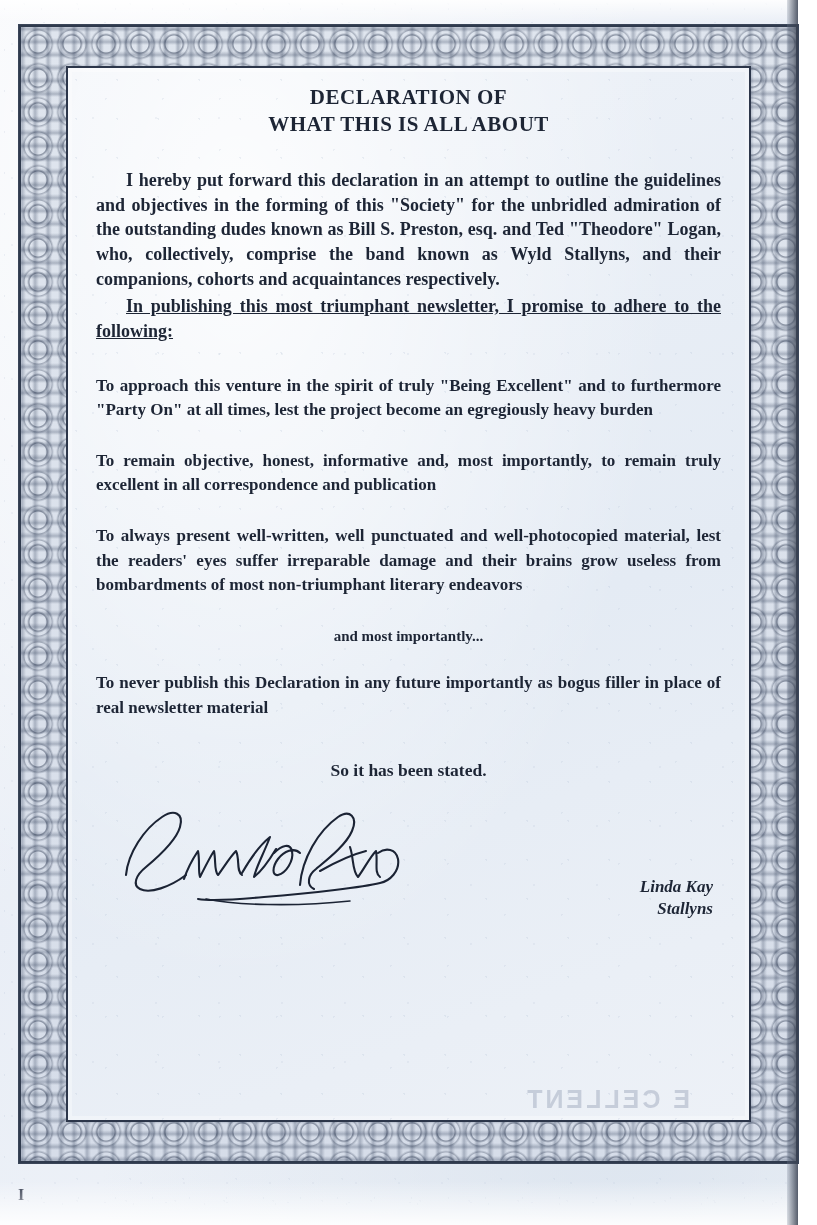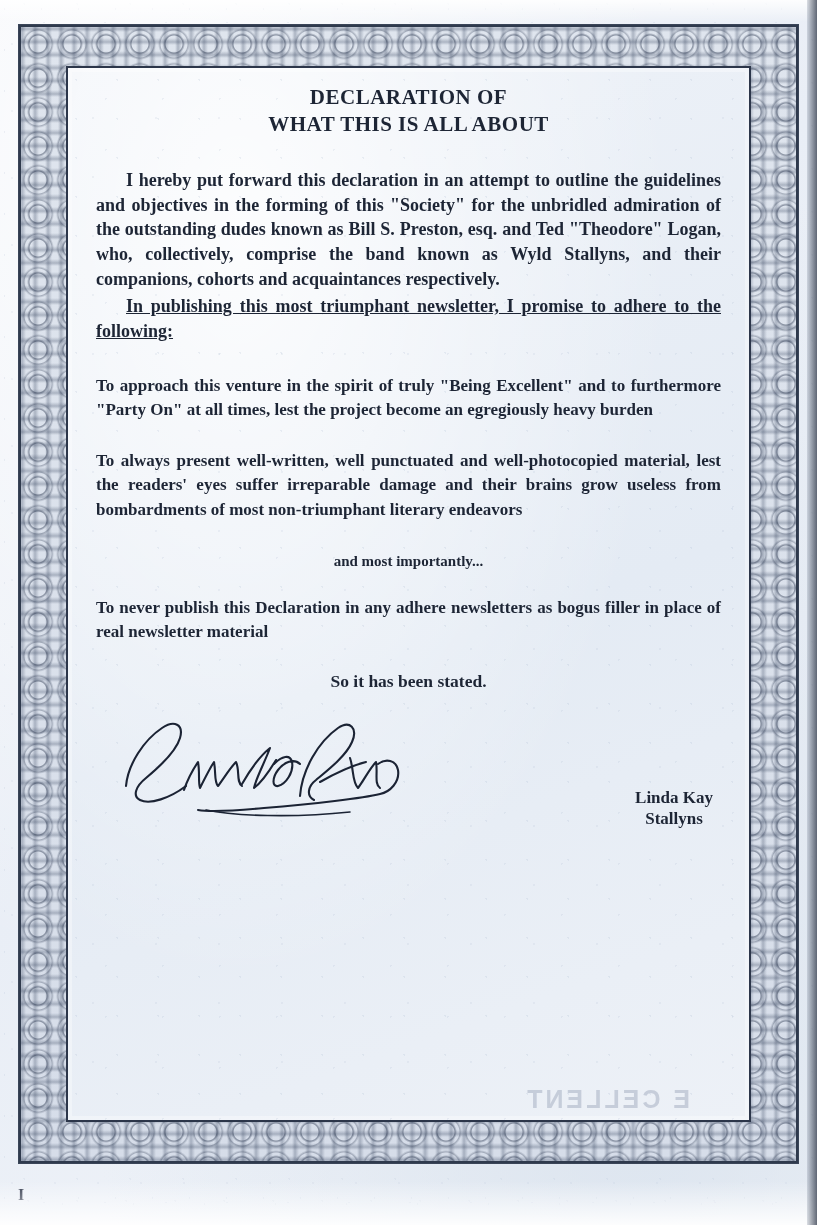--- a/index.html
+++ b/index.html
@@ -17,21 +17,20 @@
 
   
   #page {
     position: absolute;
     left: 0; top: 0;
     width: 798px; height: 1225px;
     background:
       radial-gradient(ellipse at 18% 12%, rgba(255,255,255,0.75) 0%, rgba(255,255,255,0) 55%),
       radial-gradient(ellipse at 78% 85%, rgba(214,224,236,0.8) 0%, rgba(255,255,255,0) 60%),
       linear-gradient(135deg, #f4f6fa 0%, #e9eef6 45%, #f2f5f9 100%);
-    padding-left: 20px;
   }
   
   #page::before {
     content: "";
     position: absolute;
     inset: 0;
     background-image:
       radial-gradient(circle at 12% 22%, rgba(160,175,200,0.18) 0 1px, transparent 1px),
       radial-gradient(circle at 46% 8%, rgba(160,175,200,0.14) 0 1px, transparent 1px),
       radial-gradient(circle at 72% 38%, rgba(160,175,200,0.16) 0 1px, transparent 1px),
@@ -151,21 +150,21 @@
     font-weight: bold;
     font-size: 15px;
     margin-top: 30px;
   }
   #vow-5 { margin-top: 26px; }
 
   .closing {
     text-align: center;
     font-weight: bold;
     font-size: 17.5px;
-    margin-top: 26px;
+    margin-top: 40px;
   }
 
   
   #signature-area {
     position: relative;
     height: 126px;
     margin-top: 6px;
   }
   #signature {
     position: absolute;
@@ -173,24 +172,25 @@
     top: 2px;
     width: 300px;
     height: 110px;
   }
   #signature svg { display: block; }
 
   #signer {
     position: absolute;
     right: 8px;
     bottom: 6px;
-    text-align: center;
+    text-align: right;
     font-weight: bold;
     font-size: 17px;
     line-height: 1.25;
+    font-style: italic;
   }
 
   
   #show-through {
     position: absolute;
     left: 330px;
     top: 1085px;
     width: 360px;
     font-size: 25px;
     font-weight: bold;
@@ -242,25 +242,26 @@
 
     <div class="title">
       <span>DECLARATION OF</span>
       <span class="line2">WHAT THIS IS ALL ABOUT</span>
     </div>
 
     <p class="para" id="para-1">I hereby put forward this declaration in an attempt to outline the guidelines and objectives in the forming of this "Society" for the unbridled admiration of the outstanding dudes known as Bill S. Preston, esq. and Ted "Theodore" Logan, who, collectively, comprise the band known as Wyld Stallyns, and their companions, cohorts and acquaintances respectively.</p>
     <p class="para" id="para-2">In publishing this most triumphant newsletter, I promise to adhere to the following:</p>
 
     <p class="vow" id="vow-1">To approach this venture in the spirit of truly "Being Excellent" and to furthermore "Party On" at all times, lest the project become an egregiously heavy burden</p>
+    <p class="vow" id="vow-2">To remain objective, honest, informative and, most importantly, to remain truly excellent in all correspondence and publication</p>
     <p class="vow" id="vow-3">To always present well-written, well punctuated and well-photocopied material, lest the readers' eyes suffer irreparable damage and their brains grow useless from bombardments of most non-triumphant literary endeavors</p>
 
     <p class="emphasis-center">and most importantly...</p>
 
-    <p class="vow" id="vow-5">To never publish this Declaration in any adhere newsletters as bogus filler in place of real newsletter material</p>
+    <p class="vow" id="vow-5">To never publish this Declaration in any future importantly as bogus filler in place of real newsletter material</p>
 
     <p class="closing">So it has been stated.</p>
 
     <div id="signature-area">
 
       <div id="signature" title="handwritten signature">
         <svg width="300" height="110" viewBox="0 0 300 110" xmlns="http://www.w3.org/2000/svg" fill="none" stroke="#1b2334" stroke-width="2.1" stroke-linecap="round" stroke-linejoin="round">
 
           <path d="M12 74 C14 52 30 28 48 16 C60 8 70 12 66 26 C62 40 44 56 32 66
                    C22 74 18 84 26 88 C36 93 56 86 72 74"></path>

